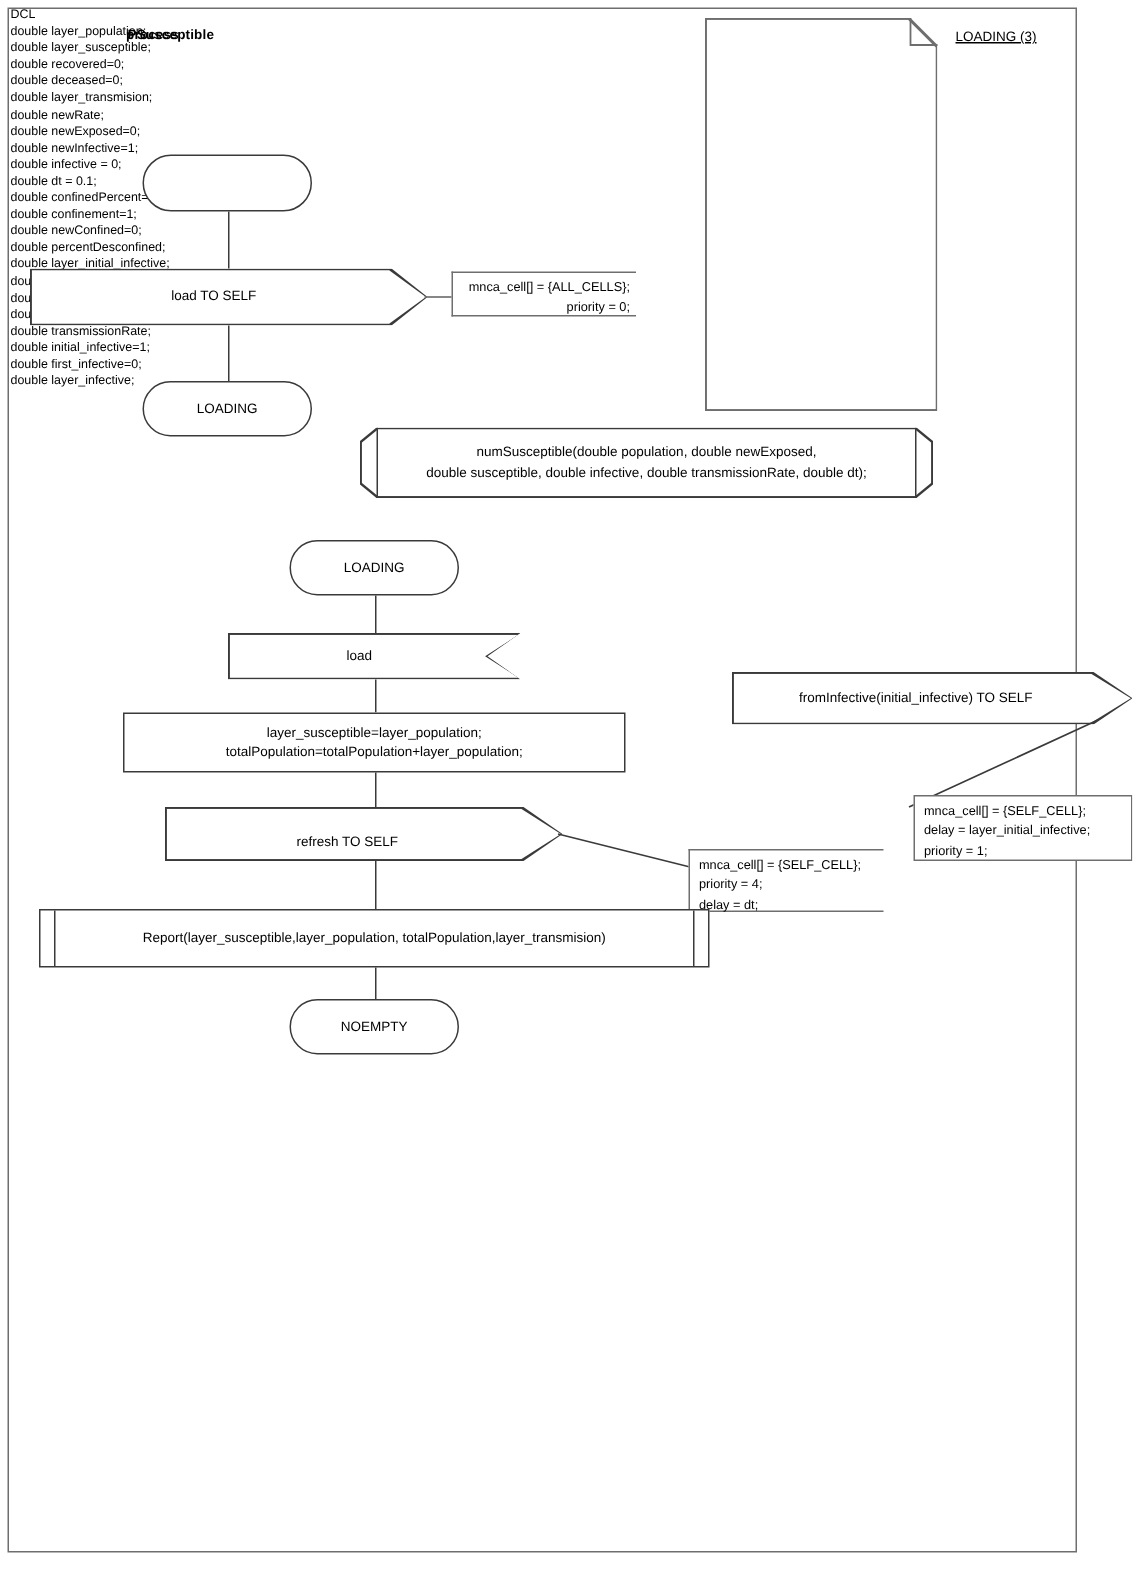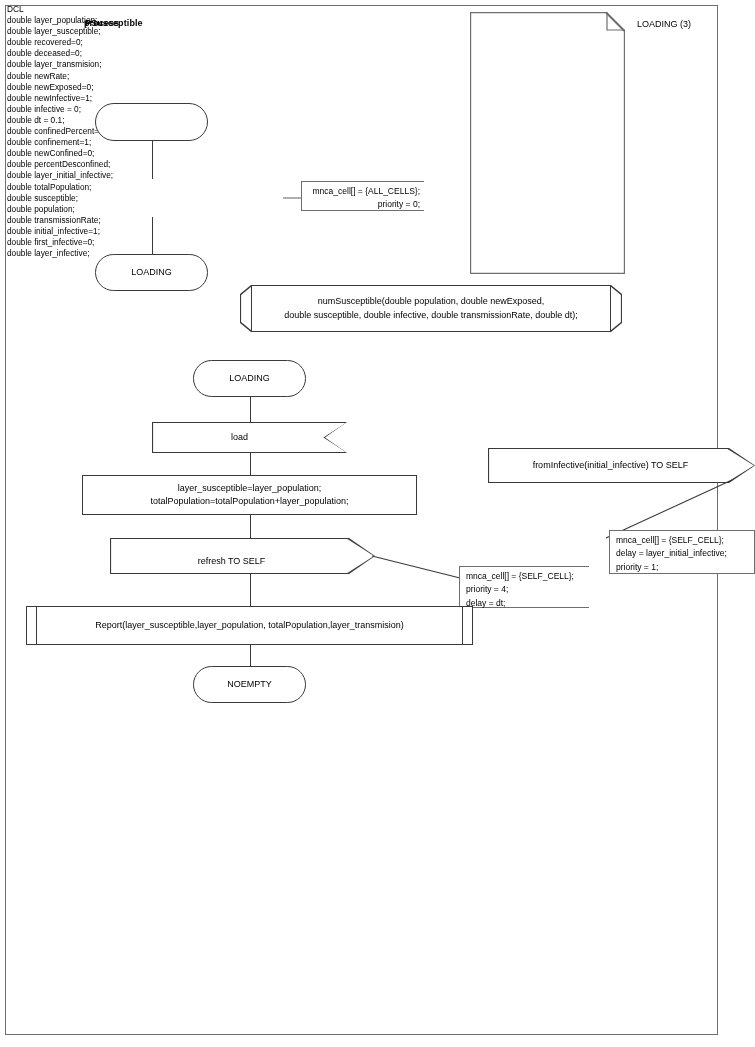--- a/index.html
+++ b/index.html
@@ -163,21 +163,21 @@
 </style>
 </head>
 <body>
 
 <div id="page">
 
   <div id="page-frame"></div>
 
   <div class="hdr" style="left:40px; top:18px;padding-left:44px;">process</div>
   <div class="hdr" style="left:85px; top:18px;">PSusceptible</div>
-  <div class="lbl" style="left:637px; top:19px;">LOADING (3)</div>
+  <div class="lbl" style="left:637px; top:19px;text-decoration:underline;">LOADING (3)</div>
 
   <div id="dcl-box" style="left:470px; top:12px; width:155px; height:262px;
               clip-path: polygon(0 0, calc(100% - 18px) 0, 100% 18px, 100% 100%, 0 100%);">
     <div class="inner" style="clip-path: polygon(0 0, calc(100% - 18.5px) 0, 100% 18.5px, 100% 100%, 0 100%);"></div>
   </div>
 
   <svg class="diagline" style="left:604px; top:12px; width:24px; height:24px;">
     <path d="M 3 0 L 3 18 L 21 18" fill="none" stroke="#6e6e6e" stroke-width="1.2"></path>
   </svg>
   <div id="dcl-text">DCL
@@ -203,20 +203,25 @@
 double initial_infective=1;
 double first_infective=0;
 double layer_infective;</div>
 
   <div class="state" style="left:95px; top:103px; width:113px; height:38px;">
     <div class="ctr"></div>
   </div>
 
   <div class="vline" style="left:151.5px; top:141px; height:38px;"></div>
 
+  <div class="output" style="left:20px; top:179px; width:265px; height:38px;
+              clip-path: polygon(0 0, calc(100% - 24px) 0, 100% 50%, calc(100% - 24px) 100%, 0 100%);">
+    <div class="inner" style="clip-path: polygon(0 0, calc(100% - 24.5px) 0, 100% 50%, calc(100% - 24.5px) 100%, 0 100%);"></div>
+    <div class="ctr" style="padding-right:20px;">load TO SELF</div>
+  </div>
 
   <svg class="diagline" style="left:283px; top:192px; width:22px; height:12px;">
     <path d="M 0 6 L 20 6" fill="none" stroke="#6e6e6e" stroke-width="1.1"></path>
   </svg>
 
   <div class="comment" style="left:301px; top:181px; width:123px; height:30px;text-align:right;">mnca_cell[] = {ALL_CELLS};
 priority = 0;</div>
 
   <div class="vline" style="left:151.5px; top:217px; height:37px;"></div>
 

